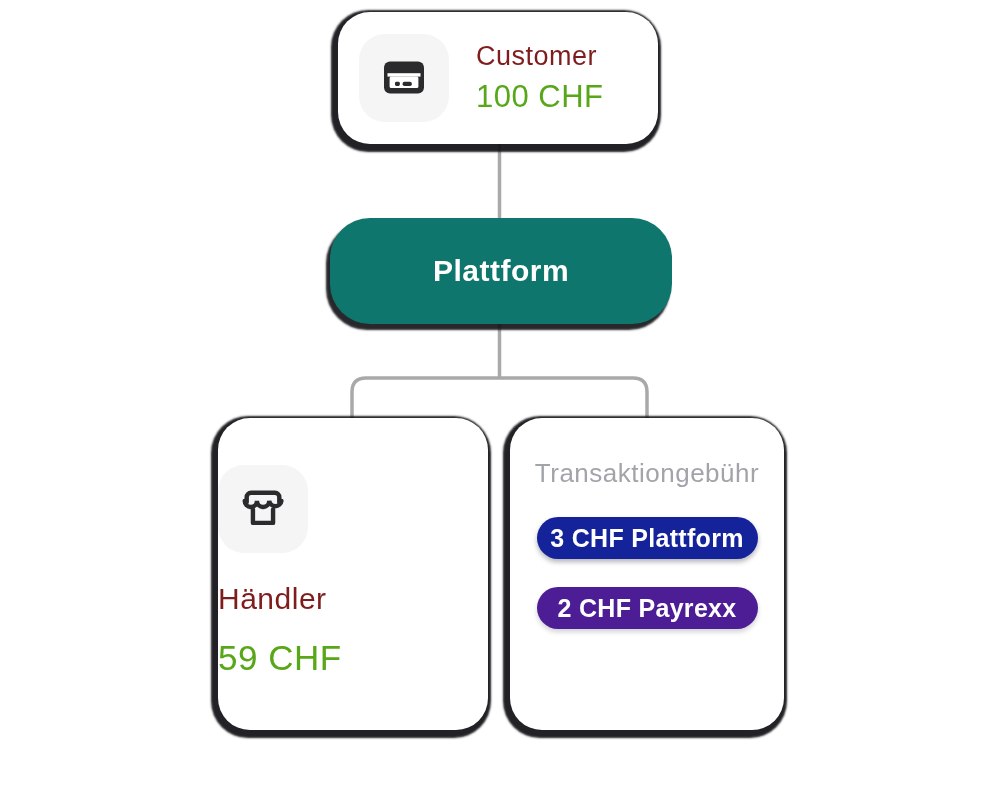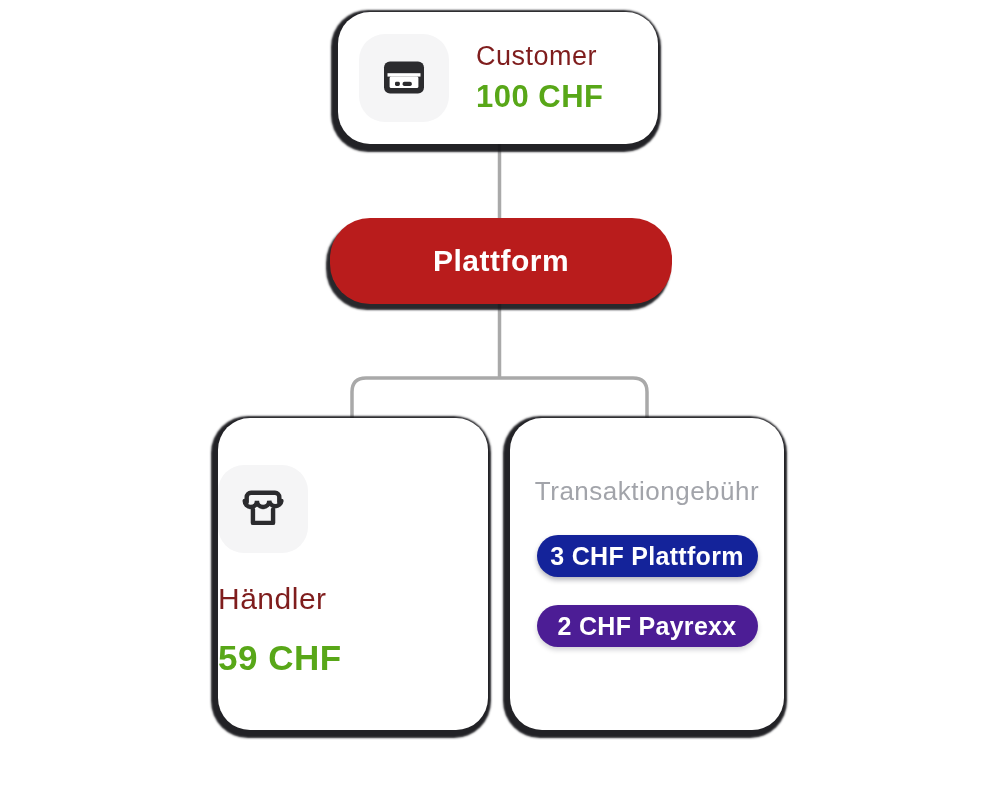--- a/index.html
+++ b/index.html
@@ -56,31 +56,31 @@
     flex-direction: column;
   }
   .muted-label {
     font-size: 27px;
     font-weight: 400;
     color: #7f1d1d;
     letter-spacing: 0.5px;
   }
   .amount {
     font-size: 31px;
-    font-weight: 700;
+    font-weight: 400;
     color: #58a718;
     letter-spacing: 0.5px;
     margin-top: 7px;
   }
   .platform-pill {
     position: absolute;
     left: 330px; top: 218px;
-    width: 342px; height: 86px;
+    width: 342px; height: 106px;
     border-radius: 40px;
-    background: #b91c1c;
+    background: #0f766e;
     color: #ffffff;
     font-size: 30px;
     font-weight: 700;
     letter-spacing: 0.5px;
     display: flex;
     align-items: center;
     justify-content: center;
     box-shadow: -3px 5px 2px 1px rgba(17,17,21,0.9);
     z-index: 1;
   }
@@ -95,21 +95,21 @@
   .merchant-card .muted-label { margin-top: 29px; font-size: 30px; }
   .merchant-card .amount { margin-top: 22px; font-size: 35px; }
   .fees-card {
     left: 510px; top: 418px;
     width: 274px; height: 312px;
     display: flex;
     flex-direction: column;
     align-items: center;
   }
   .fees-title {
-    margin-top: 58px;
+    margin-top: 40px;
     font-size: 26px;
     font-weight: 400;
     color: #a2a4aa;
     letter-spacing: 0.5px;
   }
   .fee-pill {
     width: 221px; height: 42px;
     border-radius: 25px;
     display: flex;
     align-items: center;

